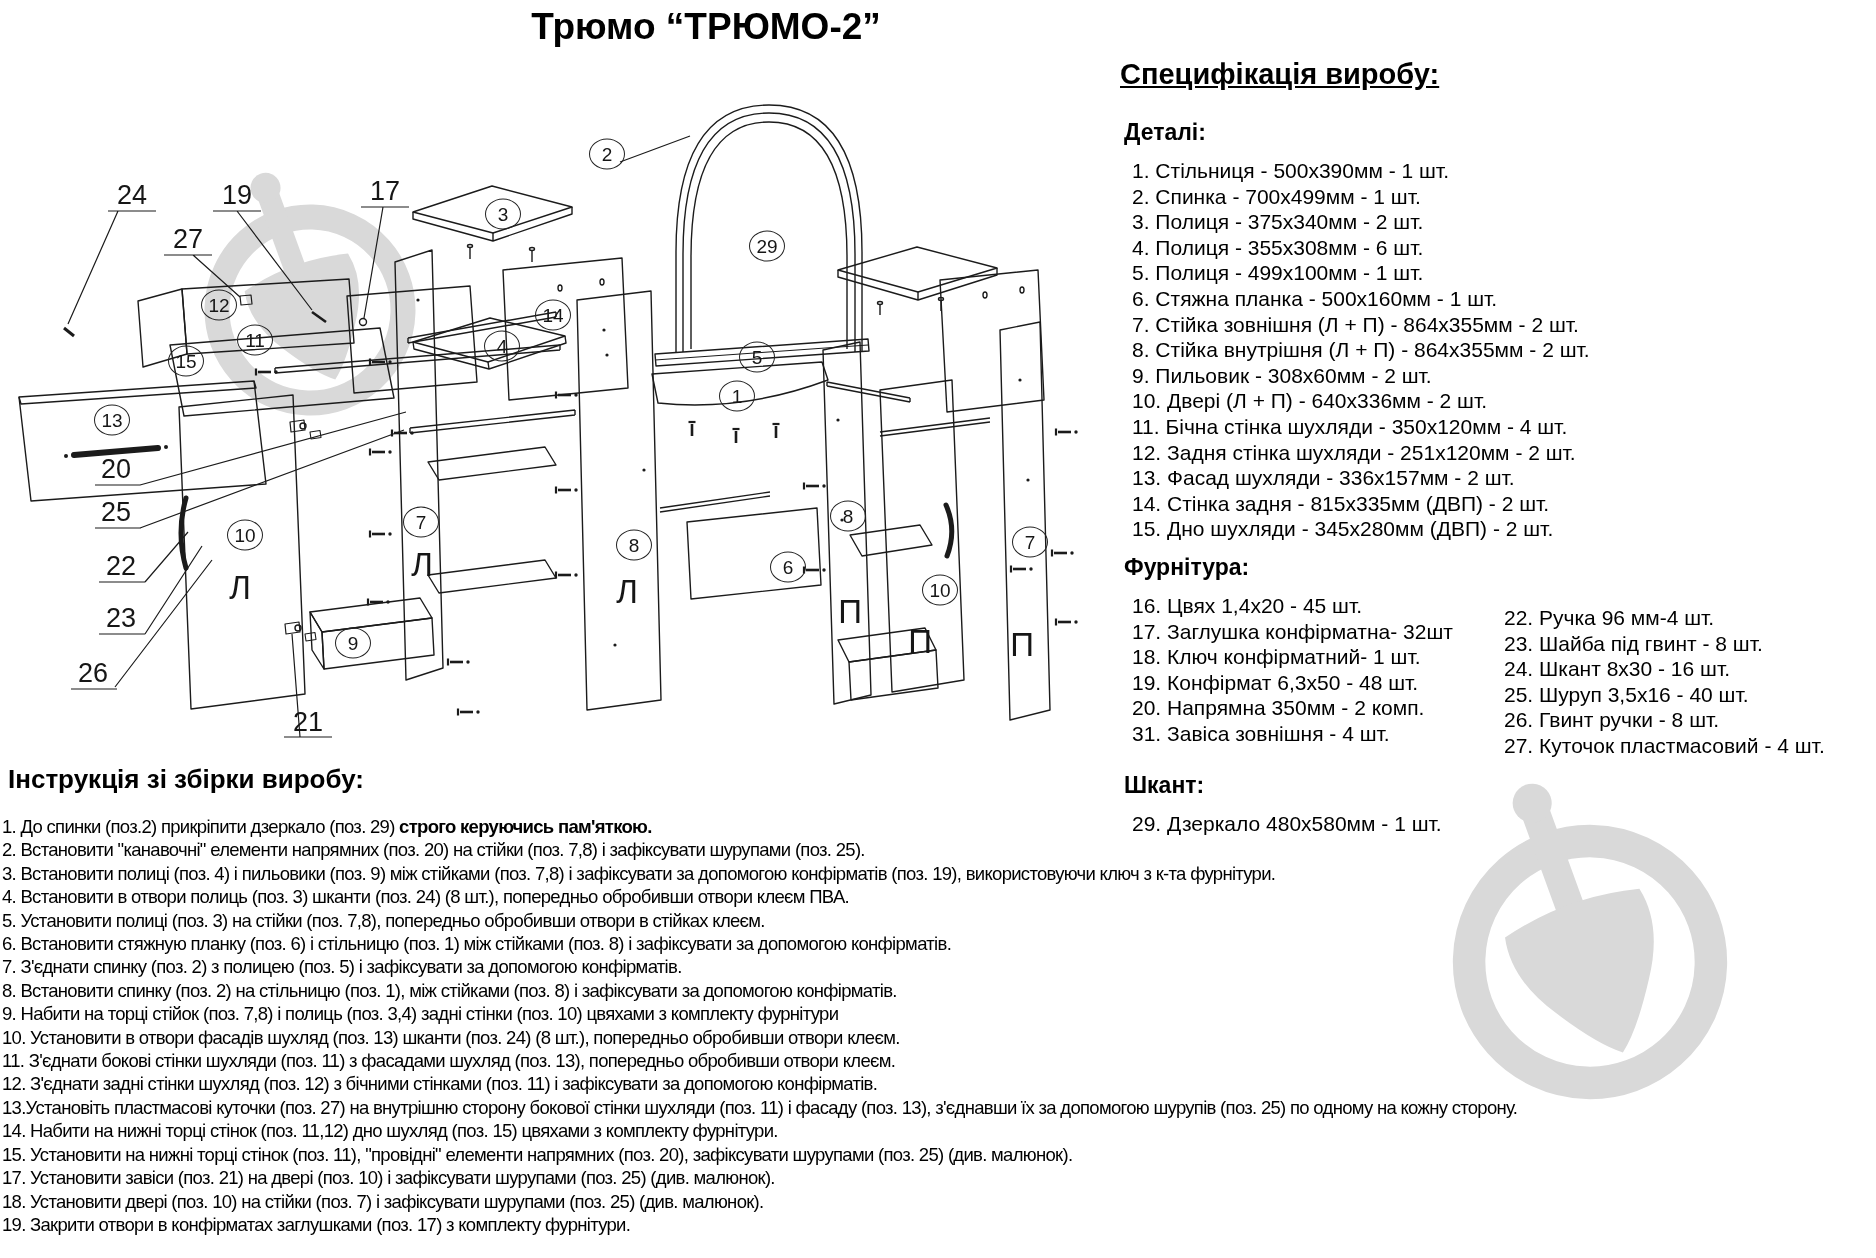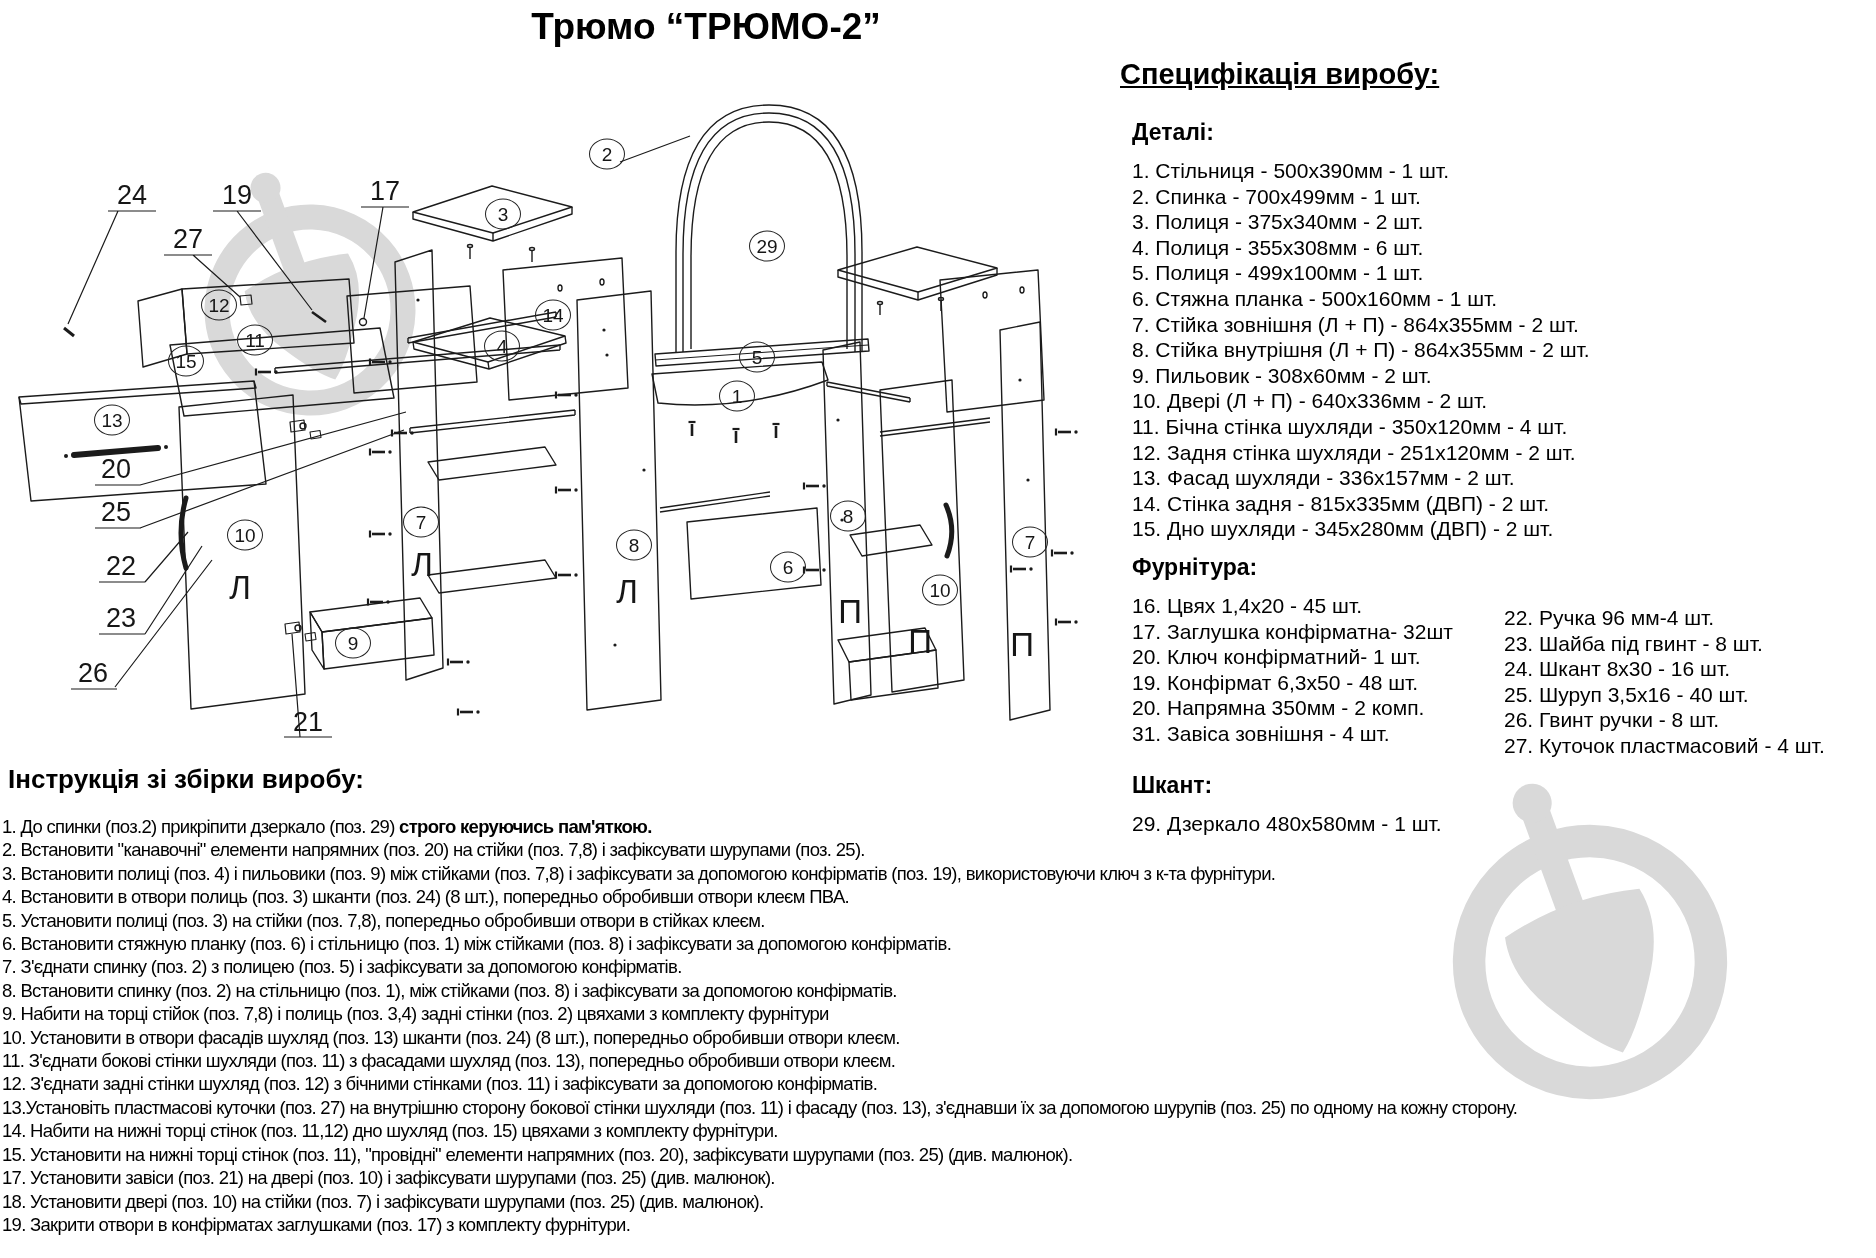--- a/index.html
+++ b/index.html
@@ -20,21 +20,21 @@
     width:34px;height:29px;border:1.8px solid #222;border-radius:50%;
     font-size:19px;line-height:29px;text-align:center;background:transparent;
   }
   .dlbl.plain{font-size:27px;}
   .dlbl.letter{font-size:33px;}
   
   #spec{position:absolute;left:1120px;top:58px;width:750px;z-index:2;}
   #spec .spec-heading{
     font-size:29px;font-weight:bold;text-decoration:underline;margin:0 0 28px 0;
   }
-  #spec .sub-heading{font-size:23px;font-weight:bold;margin:0 0 4px 12px;}
+  #spec .sub-heading{font-size:23px;font-weight:bold;margin:0 0 4px 4px;}
   .spec-list{list-style:none;margin:12px;padding:0;font-size:21px;line-height:25.6px;}
   #hw-wrap{position:relative;margin-top:4px;}
   #hw-right{position:absolute;left:372px;top:0;}
   #glass-block{margin-top:26px;}
   
   #instructions{position:absolute;left:2px;top:764px;z-index:2;width:1874px;}
   #instructions .instr-heading{
     font-size:26px;font-weight:bold;margin:0 0 20px 6px;
   }
   .step{
@@ -262,21 +262,21 @@
     <li>12. Задня стінка шухляди - 251х120мм - 2 шт.</li>
     <li>13. Фасад шухляди - 336х157мм - 2 шт.</li>
     <li>14. Стінка задня - 815х335мм (ДВП) - 2 шт.</li>
     <li>15. Дно шухляди - 345х280мм (ДВП) - 2 шт.</li>
   </ul>
   <div class="sub-heading" style="margin-top:0">Фурнітура:</div>
   <div id="hw-wrap">
     <ul class="spec-list" id="hw-left">
       <li>16. Цвях 1,4х20 - 45 шт.</li>
       <li>17. Заглушка конфірматна- 32шт</li>
-      <li>20. Ключ конфірматний- 1 шт.</li>
+      <li>18. Ключ конфірматний- 1 шт.</li>
       <li>19. Конфірмат 6,3х50 - 48 шт.</li>
       <li>20. Напрямна 350мм - 2 комп.</li>
       <li>31. Завіса зовнішня - 4 шт.</li>
     </ul>
     <ul class="spec-list" id="hw-right">
       <li>22. Ручка 96 мм-4 шт.</li>
       <li>23. Шайба під гвинт - 8 шт.</li>
       <li>24. Шкант 8х30 - 16 шт.</li>
       <li>25. Шуруп 3,5х16 - 40 шт.</li>
       <li>26. Гвинт ручки - 8 шт.</li>
@@ -294,21 +294,21 @@
 <div id="instructions">
   <div class="instr-heading">Інструкція зі збірки виробу:</div>
   <div class="step"><span>1. До спинки (поз.2) прикріпити дзеркало (поз. 29) </span><b>строго керуючись пам'яткою.</b></div>
   <div class="step"><span>2. Встановити "канавочні" елементи напрямних (поз. 20) на стійки (поз. 7,8) і зафіксувати шурупами (поз. 25).</span><b></b></div>
   <div class="step"><span>3. Встановити полиці  (поз. 4) і пильовики (поз. 9) між стійками (поз. 7,8) і зафіксувати за допомогою конфірматів (поз. 19), використовуючи ключ з к-та фурнітури.</span><b></b></div>
   <div class="step"><span>4. Встановити в отвори полиць (поз. 3) шканти (поз. 24) (8 шт.), попередньо обробивши отвори клеєм ПВА.</span><b></b></div>
   <div class="step"><span>5. Установити полиці  (поз. 3) на стійки (поз. 7,8), попередньо обробивши отвори в стійках клеєм.</span><b></b></div>
   <div class="step"><span>6. Встановити стяжную планку (поз. 6) і стільницю (поз. 1) між стійками (поз. 8) і зафіксувати за допомогою конфірматів.</span><b></b></div>
   <div class="step"><span>7. З'єднати спинку (поз. 2) з полицею (поз. 5) і зафіксувати за допомогою конфірматів.</span><b></b></div>
   <div class="step"><span>8. Встановити спинку (поз. 2) на стільницю (поз. 1), між стійками (поз. 8) і зафіксувати за допомогою конфірматів.</span><b></b></div>
-  <div class="step"><span>9. Набити на торці стійок (поз. 7,8) і полиць (поз. 3,4) задні стінки (поз. 2) цвяхами з комплекту фурнітури</span><b></b></div>
+  <div class="step"><span>9. Набити на торці стійок (поз. 7,8) і полиць (поз. 3,4) задні стінки (поз. 10) цвяхами з комплекту фурнітури</span><b></b></div>
   <div class="step"><span>10. Установити в отвори фасадів шухляд (поз. 13) шканти (поз. 24) (8 шт.), попередньо обробивши отвори клеєм.</span><b></b></div>
   <div class="step"><span>11. З'єднати бокові стінки шухляди (поз. 11) з фасадами шухляд (поз. 13), попередньо обробивши отвори клеєм.</span><b></b></div>
   <div class="step"><span>12. З'єднати задні стінки шухляд (поз. 12) з бічними стінками (поз. 11) і зафіксувати за допомогою конфірматів.</span><b></b></div>
   <div class="step"><span>13.Установіть пластмасові куточки (поз. 27) на внутрішню сторону бокової стінки шухляди (поз. 11) і фасаду (поз. 13), з'єднавши їх за допомогою шурупів (поз. 25) по одному на кожну сторону.</span><b></b></div>
   <div class="step"><span>14. Набити на нижні торці стінок (поз. 11,12) дно шухляд (поз. 15) цвяхами з комплекту фурнітури.</span><b></b></div>
   <div class="step"><span>15. Установити на нижні торці стінок (поз. 11), "провідні" елементи напрямних (поз. 20), зафіксувати шурупами (поз. 25) (див. малюнок).</span><b></b></div>
   <div class="step"><span>17. Установити завіси (поз. 21) на двері (поз. 10) і зафіксувати шурупами (поз. 25) (див. малюнок).</span><b></b></div>
   <div class="step"><span>18. Установити двері (поз. 10) на стійки (поз. 7) і зафіксувати шурупами (поз. 25) (див. малюнок).</span><b></b></div>
   <div class="step"><span>19. Закрити отвори в конфірматах заглушками (поз. 17) з комплекту фурнітури.</span><b></b></div>
 </div>

